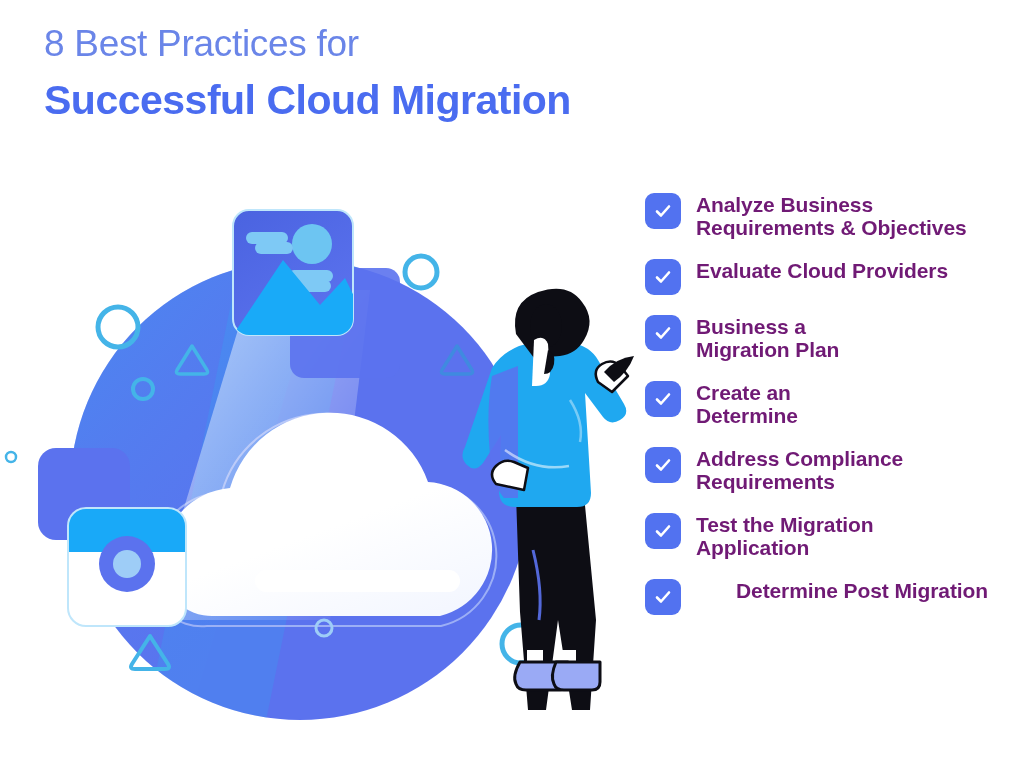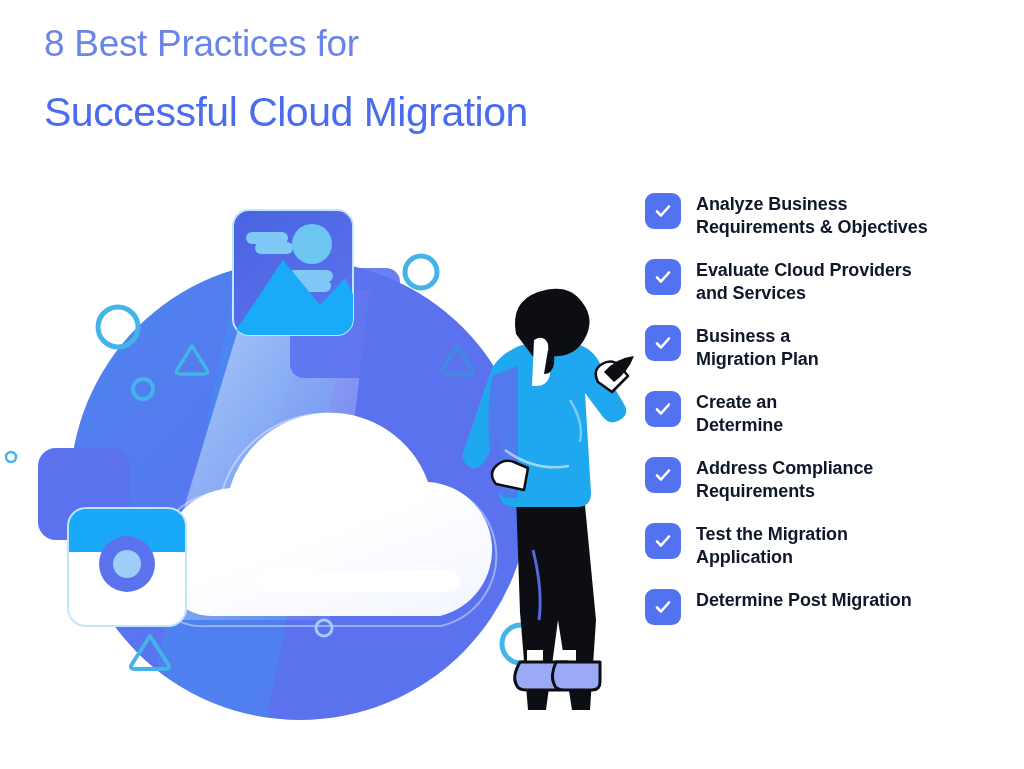--- a/index.html
+++ b/index.html
@@ -12,37 +12,37 @@
   }
   #page{position:absolute;inset:0;width:1024px;height:769px;overflow:hidden;background:#fff;}
 
   
   .title-block{position:absolute;left:44px;top:22px;}
   .title-line1{
     font-size:37px;line-height:44px;font-weight:400;
     color:#6a85e8;letter-spacing:-0.3px;white-space:nowrap;
   }
   .title-line2{
-    font-size:41px;line-height:52px;font-weight:400;
-    color:#4a6cf0;letter-spacing:-0.5px;white-space:nowrap;margin-top:20px;
+    font-size:41px;line-height:52px;font-weight:700;
+    color:#4a6cf0;letter-spacing:-0.5px;white-space:nowrap;margin-top:8px;
   }
 
   
   .checklist{position:absolute;left:645px;top:192px;width:370px;}
   .check-item{display:flex;align-items:flex-start;margin-bottom:19px;}
-  .check-item:last-child{margin-bottom:0;}
+  .check-item:last-child{margin-bottom:0;gap:40px;}
   .checkbox{
     width:36px;height:36px;min-width:36px;border-radius:9px;
     background:#5272f0;margin-right:15px;margin-top:1px;
     display:flex;align-items:center;justify-content:center;
   }
   .checkbox svg{display:block;}
   .check-label{
-    font-size:18px;line-height:23px;font-weight:700;
-    color:#0f172a;letter-spacing:-0.1px;padding-top:1px;
+    font-size:21px;line-height:23px;font-weight:700;
+    color:#701a75;letter-spacing:-0.1px;padding-top:1px;
   }
 
   
   .illus{position:absolute;left:0;top:150px;width:660px;height:600px;}
   .illus svg{display:block;}
 </style>
 </head>
 <body>
 
 <div id="page">
@@ -191,21 +191,20 @@
     </div>
 
     <div class="check-item">
       <div class="checkbox">
         <svg width="20" height="20" viewBox="0 0 20 20">
             <path d="M4 10.5 L8 14.5 L16 5.5" fill="none" stroke="#ffffff" stroke-width="2.6" stroke-linecap="round" stroke-linejoin="round"></path>
           </svg>
       </div>
       <div class="check-label">
         <div>Evaluate Cloud Providers</div>
-        <div>and Services</div>
       </div>
     </div>
 
     <div class="check-item">
       <div class="checkbox">
         <svg width="20" height="20" viewBox="0 0 20 20">
             <path d="M4 10.5 L8 14.5 L16 5.5" fill="none" stroke="#ffffff" stroke-width="2.6" stroke-linecap="round" stroke-linejoin="round"></path>
           </svg>
       </div>
       <div class="check-label">

